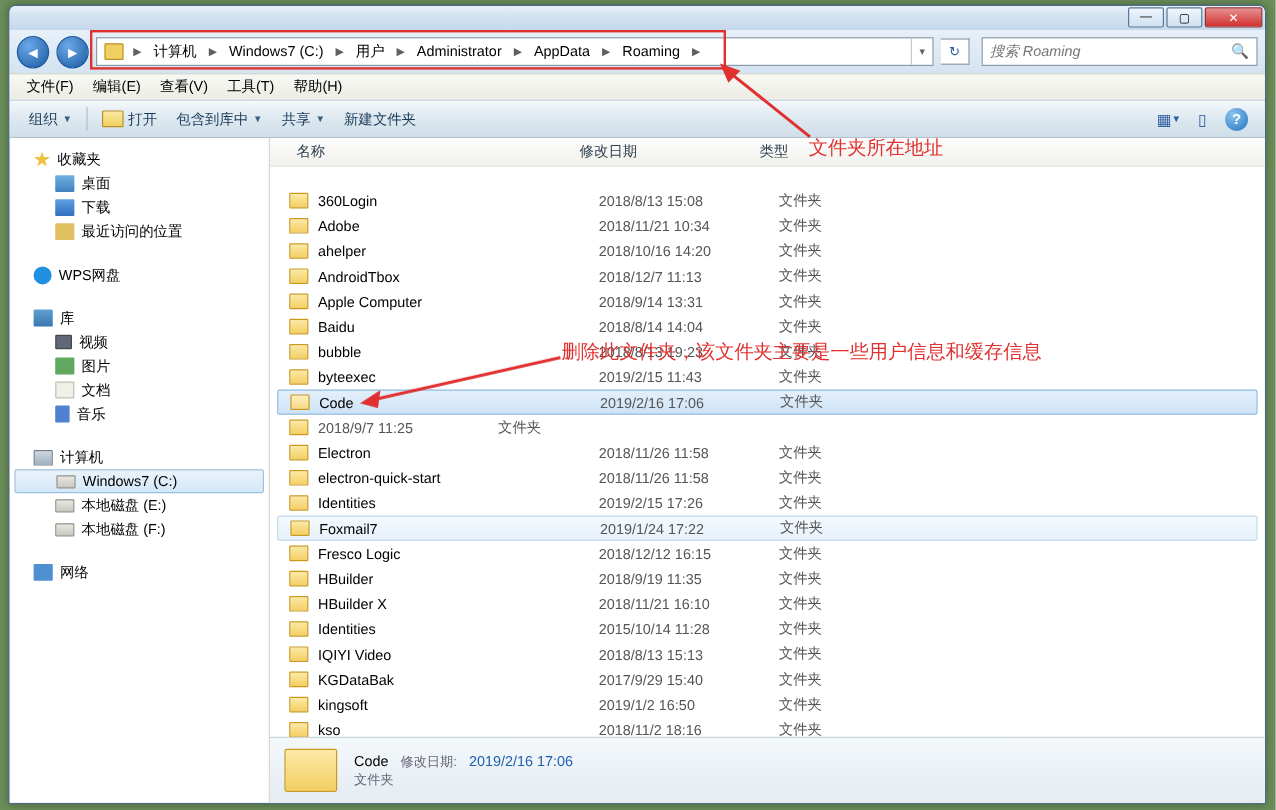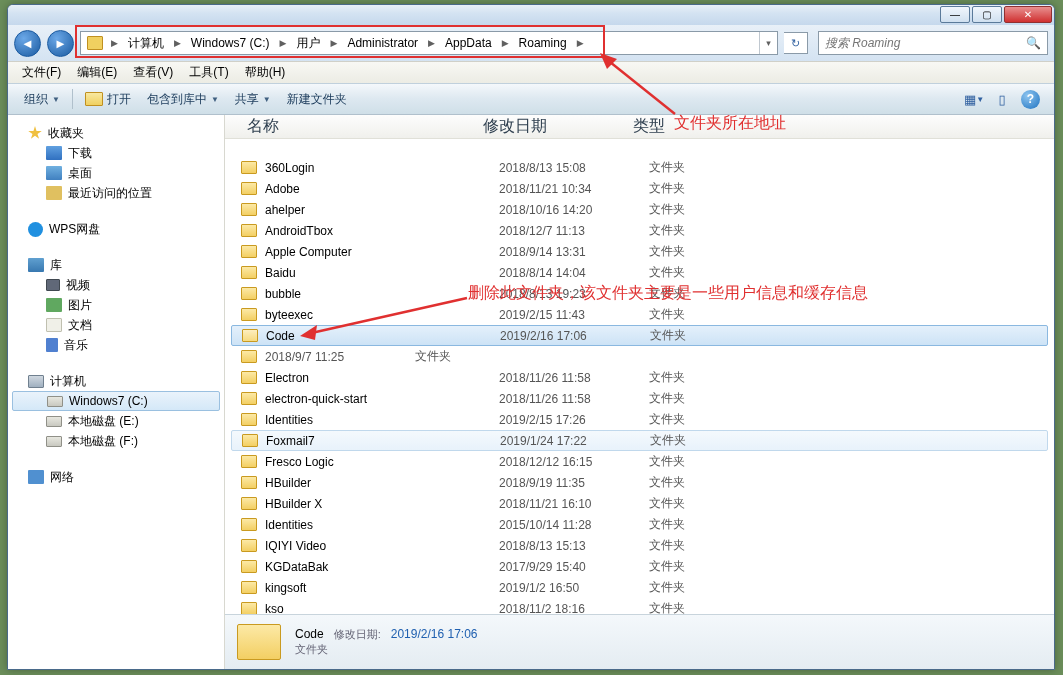--- a/index.html
+++ b/index.html
@@ -88,21 +88,21 @@
 .ico-pic { background:#60a860; }
 .ico-doc { background:#f0f0e8; border: 1px solid #c0c0b0; }
 .ico-mus { width:12px; height:14px; background:#5080d0; }
 .ico-comp { width:16px; height:13px; background: linear-gradient(#d0d8e0,#a0b0c0); border:1px solid #70808f; }
 .ico-drive { width:16px; height:11px; background: linear-gradient(#e8e8e0,#c8c8c0); border:1px solid #909088; }
 .ico-net { background:#5090d0; }
 .ico-fold-open { width:18px; height:14px; background: linear-gradient(#f8e8a0,#f0d060); border:1px solid #c09020; border-radius:1px; }
 
 .content { flex: 1; display: flex; flex-direction: column; overflow: hidden; background: #fff; }
 .col-head {
-  height: 24px; display: flex; align-items: center; font-size: 16px; color: #304050;
+  height: 24px; display: flex; align-items: center; font-size: 12px; color: #304050;
   background: linear-gradient(to bottom,#fdfdfd,#f0f0ec); border-bottom: 1px solid #e0e0d8;
 }
 .ch-name { width: 258px; padding-left: 22px; }
 .ch-date { width: 150px; }
 .ch-type { flex: 1; }
 .filelist { flex: 1; overflow-y: auto; margin-top: 18px; }
 .file-row { height: 21px; display: flex; align-items: center; font-size: 12px; padding-left: 16px; }
 .file-row.sel { background: linear-gradient(to bottom,#e4f0fb,#cde3f6); border: 1px solid #8ab8e0; border-radius: 2px; margin: 0 6px; padding-left: 10px; }
 .file-row.hov { background: linear-gradient(to bottom,#f4f9fd,#e8f2fb); border: 1px solid #c0d8ec; border-radius: 2px; margin: 0 6px; padding-left: 10px; }
 .file-ico { width: 16px; height: 13px; background: linear-gradient(#fce9a6,#f3cf63); border:1px solid #c99a20; border-radius:1px; margin-right: 8px; flex-shrink:0; }
@@ -211,26 +211,26 @@
   </div>
 
   <div class="body">
     <div class="navpane">
       <div class="nav-group">
         <div class="nav-row group">
             <span class="ico ico-star"></span>
             <span>收藏夹</span>
           </div>
         <div class="nav-row">
+            <span class="ico ico-desk"></span>
+            <span>桌面</span>
+          </div>
+        <div class="nav-row">
             <span class="ico ico-dl"></span>
             <span>下载</span>
-          </div>
-        <div class="nav-row">
-            <span class="ico ico-desk"></span>
-            <span>桌面</span>
           </div>
         <div class="nav-row">
             <span class="ico ico-recent"></span>
             <span>最近访问的位置</span>
           </div>
       </div>
       <div class="nav-group">
         <div class="nav-row group">
             <span class="ico ico-wps"></span>
             <span>WPS网盘</span>

